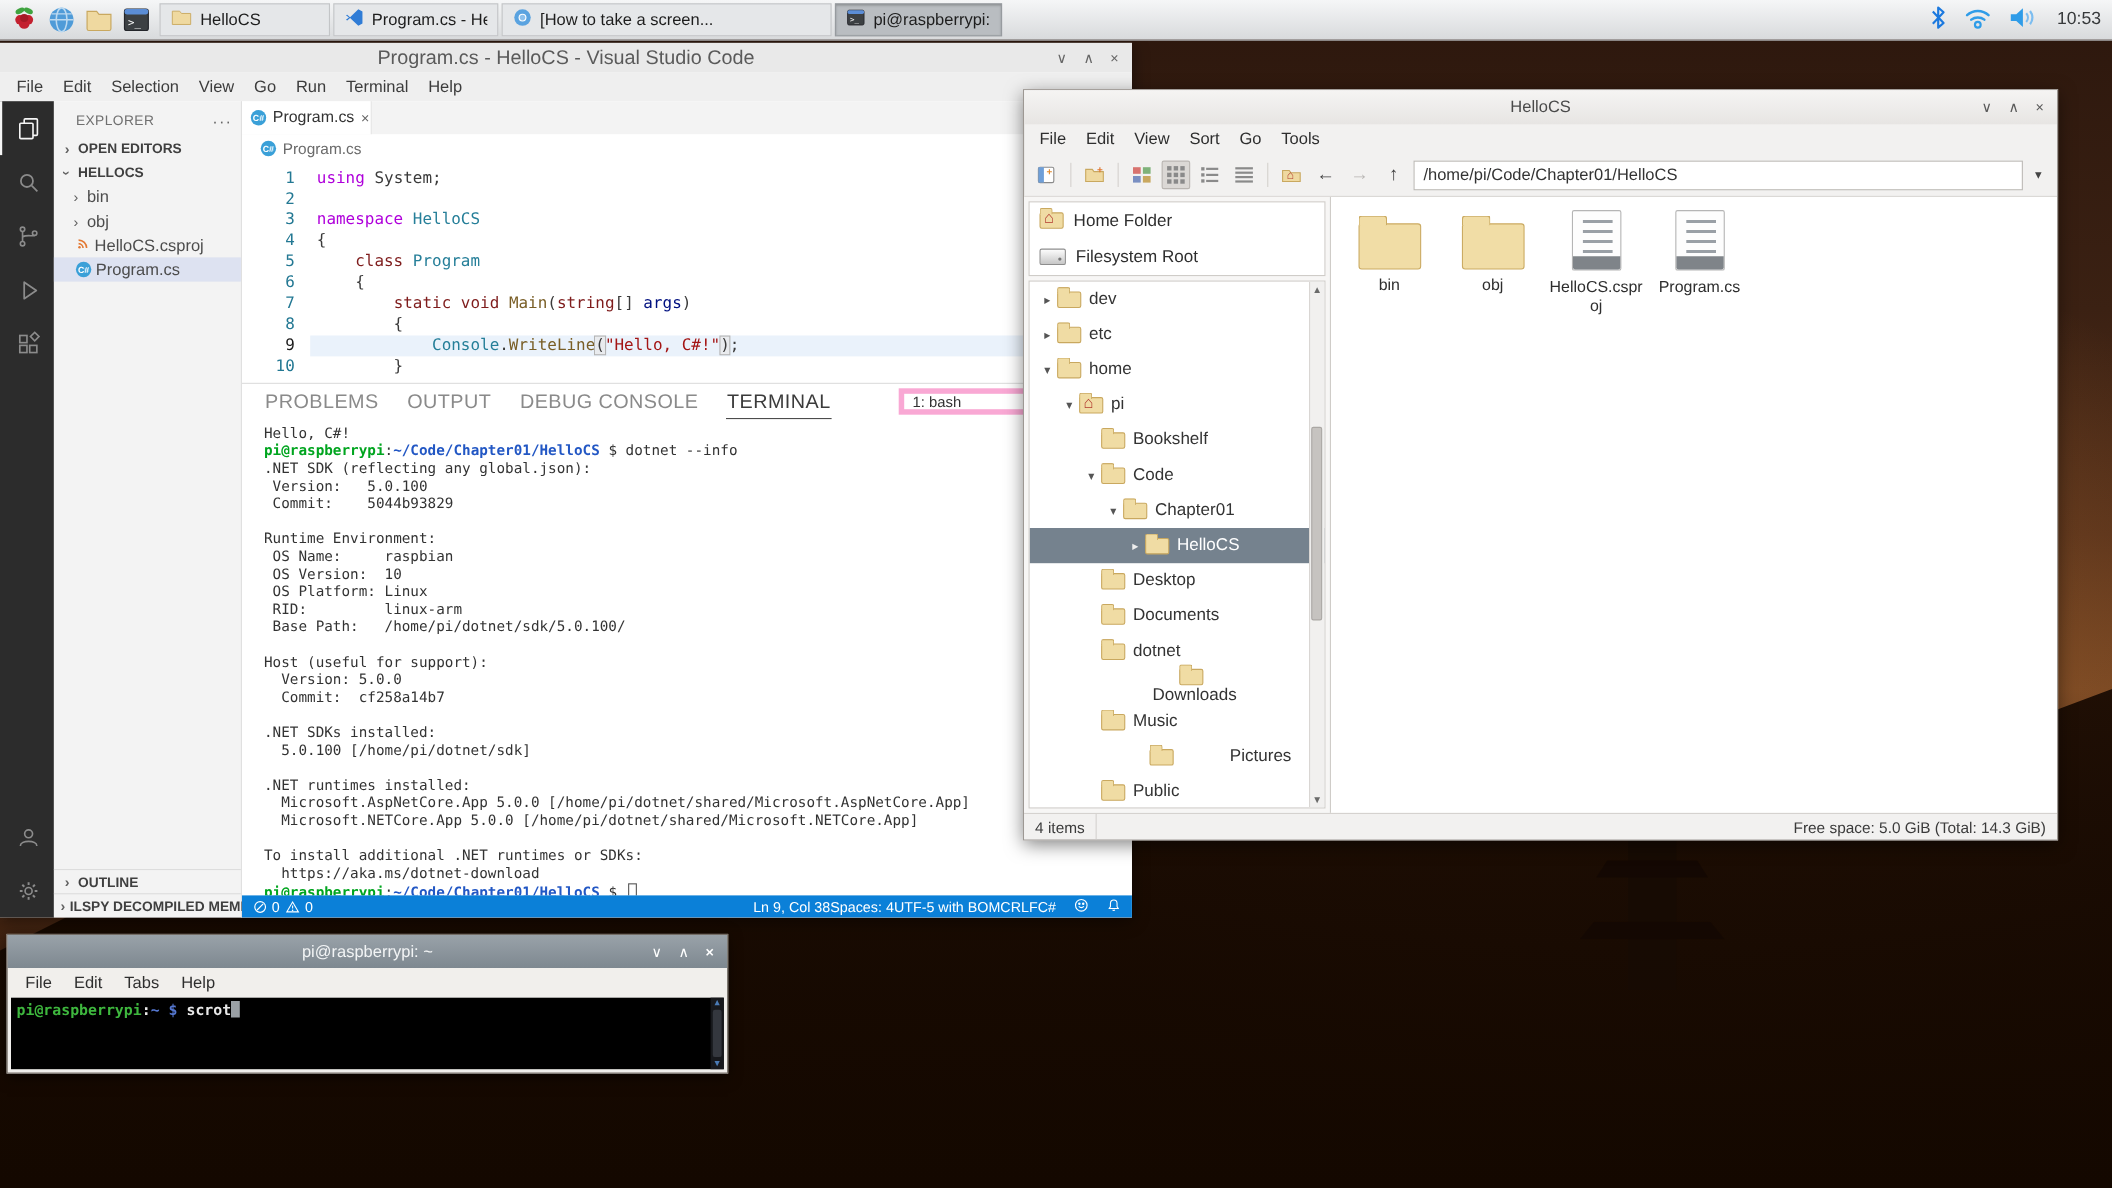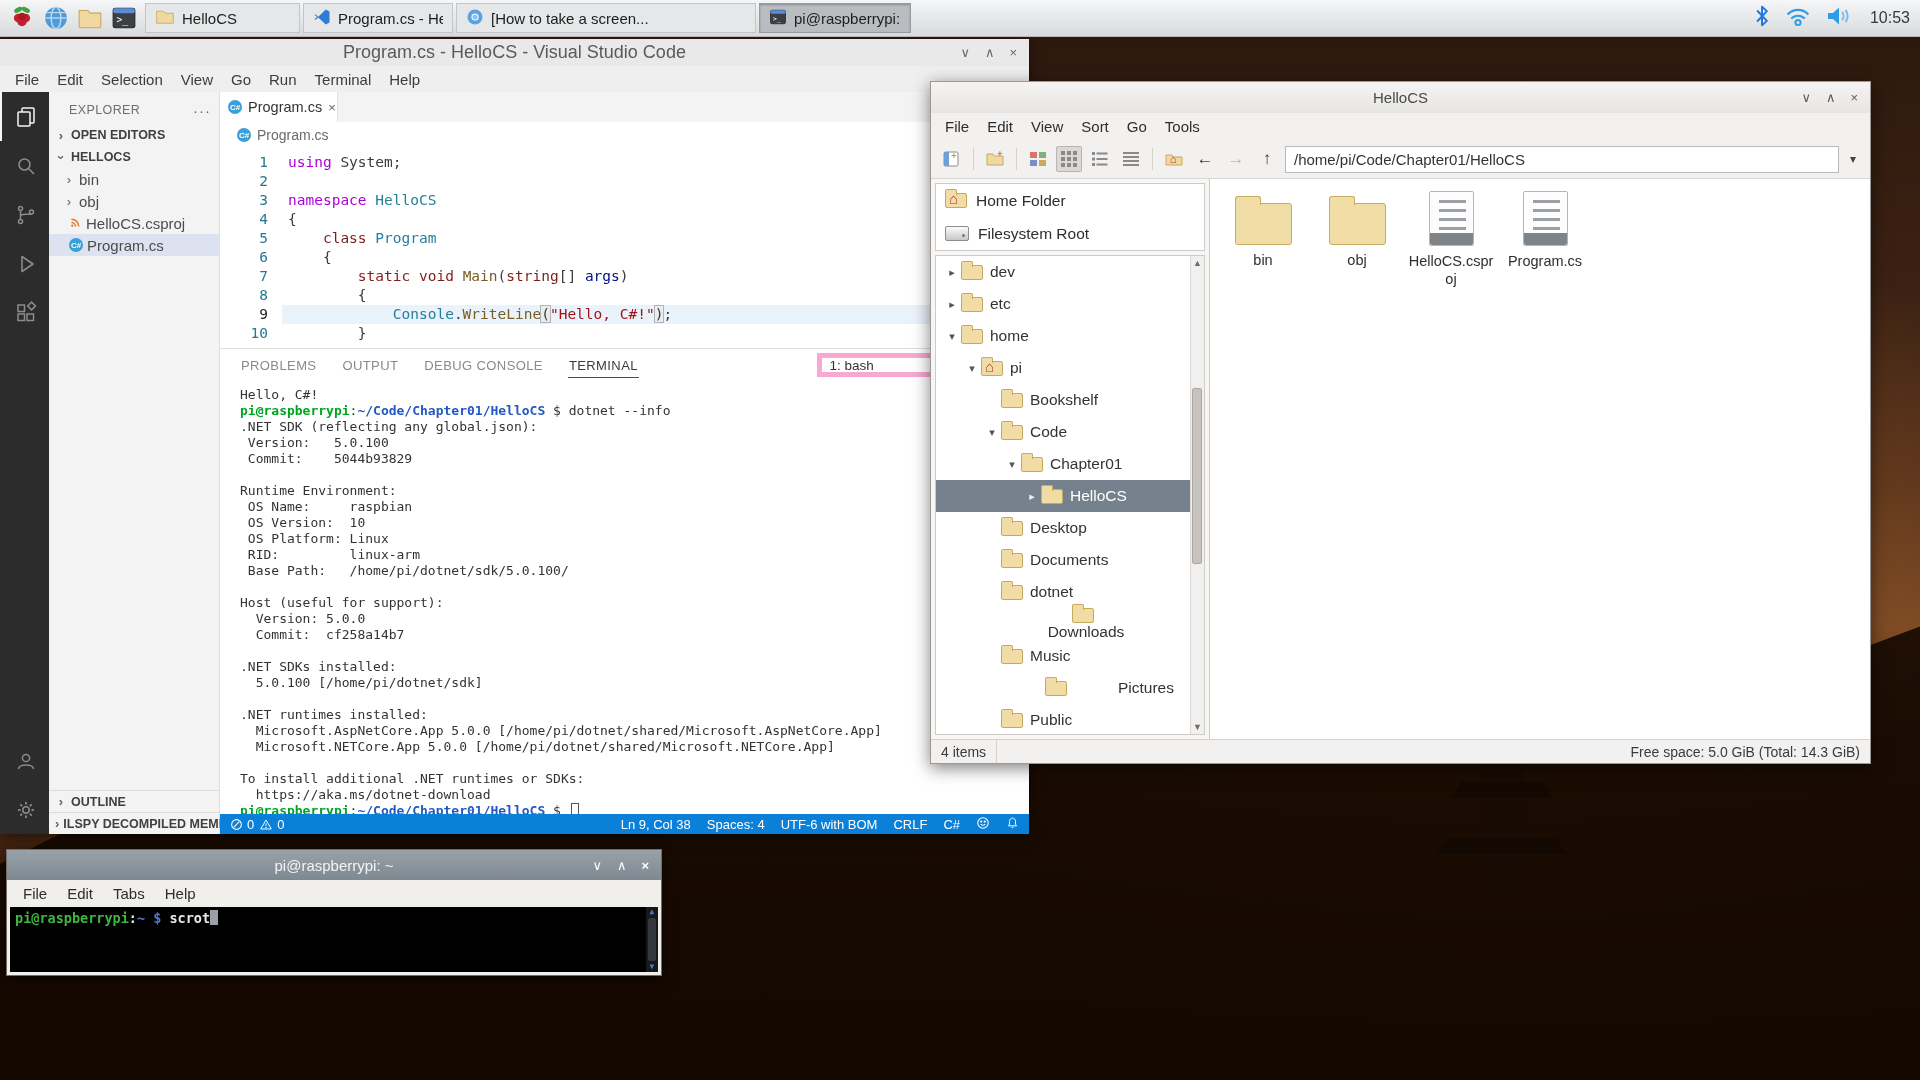--- a/index.html
+++ b/index.html
@@ -79,21 +79,21 @@
   .gutter div { height:19px; }
   .gutter div.cur { color:#1b1b1b; }
   .codecol { flex:1; padding-top:5px; min-width:0; }
   .cline { height:19px; white-space:pre; padding-left:6px; color:#3b3b3b; }
   .cline.current { background:#eaf2fb; }
   .tk-kw { color:#af00db; } .tk-ctl { color:#7f1d1d; } .tk-type { color:#267f99; }
   .tk-fn { color:#795e26; } .tk-str { color:#a31515; } .tk-var { color:#001080; } .tk-pl { color:#3b3b3b; }
   .tk-bm { background:#e9ebee; box-shadow:0 0 0 1px #b4b4b4; }
   .panel { flex:1; border-top:1px solid #ddd; display:flex; flex-direction:column; min-height:0; }
   .panel-head { height:32px; flex:none; display:flex; align-items:center; padding:0 12px 0 20px; gap:24px; }
-  .ptab { font-size:13px; letter-spacing:.4px; color:#8a8a8a; padding:6px 1px 4px; }
+  .ptab { font-size:18px; letter-spacing:.4px; color:#8a8a8a; padding:6px 1px 4px; }
   .ptab.active { color:#3b3b3b; border-bottom:1px solid #4c4c4c; }
   .panel-right { margin-left:auto; display:flex; align-items:center; gap:13px; }
   .shellbox { width:148px; height:24px; border:5px solid #f9a8d4; background:#fff; font-size:13.5px; color:#333;
     display:flex; align-items:center; padding:0 7px; }
   .shellbox .arr { margin-left:auto; color:#666; font-size:11px; }
   .plus { font-size:18px; color:#444; }
   .vterm { flex:1; font-family:"DejaVu Sans Mono",monospace; font-size:13px; line-height:16px; color:#333;
     padding:6px 0 0 20px; overflow:hidden; }
   .vterm div { height:16px; white-space:pre; }
   .tt-g { color:#00a51f; font-weight:bold; } .tt-b { color:#2257c4; font-weight:bold; }
@@ -503,24 +503,24 @@
         </span>
         <span style="display:flex;align-items:center;gap:4px;">
           <svg width="14" height="13" viewBox="0 0 16 16">
               <path d="M8 2.5 L14.5 13.5 H1.5 Z" fill="none" stroke="#fff" stroke-width="1.2"></path>
               <line x1="8" y1="6.5" x2="8" y2="9.8" stroke="#fff" stroke-width="1.2"></line>
               <circle cx="8" cy="11.8" r=".9" fill="#fff"></circle>
             </svg>
           <span>0</span>
         </span>
         <div class="sb-right">
-          <span id="sb-items" style="display:flex;gap:16px;">
+          <span id="sb-items" style="display:flex;">
               <span>Ln 9, Col 38</span>
               <span>Spaces: 4</span>
-              <span>UTF-6 with BOM</span>
+              <span>UTF-5 with BOM</span>
               <span>CRLF</span>
               <span>C#</span>
             </span>
           <span>
             <svg width="14" height="14" viewBox="0 0 16 16" fill="none" stroke="#fff" stroke-width="1.2">
               <circle cx="8" cy="8" r="6"></circle>
                 <path d="M5.3 9.2 q2.7 2.6 5.4 0"></path>
                 <circle cx="6" cy="6.3" r=".7" fill="#fff"></circle>
                 <circle cx="10" cy="6.3" r=".7" fill="#fff"></circle>
             </svg>

